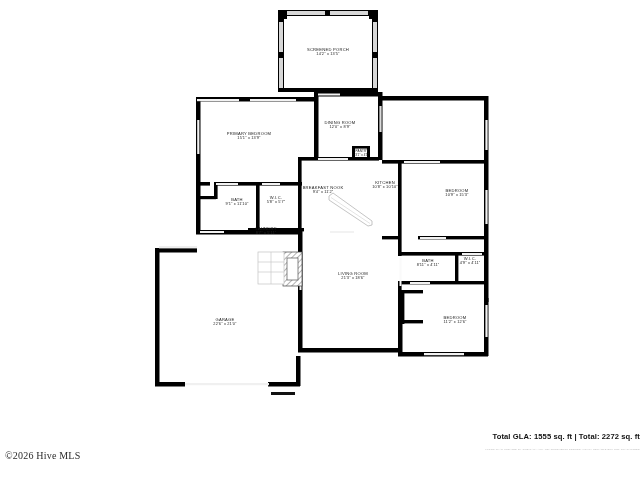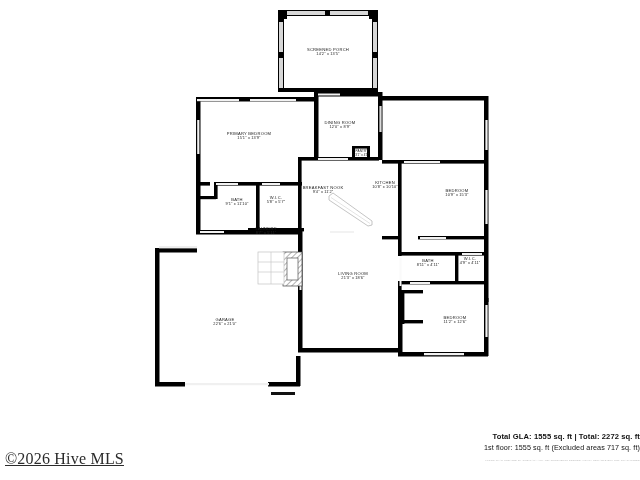--- a/index.html
+++ b/index.html
@@ -11,22 +11,22 @@
   .lbl{position:absolute;text-align:center;color:#222;line-height:1.25;
        font-family:"Liberation Sans", sans-serif;-webkit-font-smoothing:none;}
   .lbl .nm{font-size:4.1px;letter-spacing:.25px;display:block;white-space:nowrap;}
   .lbl .dim{font-size:3.9px;letter-spacing:.15px;display:block;white-space:nowrap;}
   .lbl.tiny .nm{font-size:3.1px;letter-spacing:.1px;}
   .lbl.tiny .dim{font-size:3.0px;letter-spacing:.05px;}
   #footer{position:absolute;left:0;right:0;top:432px;text-align:right;}
   #footer .l1{font-size:7.6px;font-weight:bold;color:#111;letter-spacing:.1px;}
   #footer .l2{font-size:7.2px;color:#111;margin-top:2px;letter-spacing:.1px;}
   #footer .l3{font-size:2.5px;color:#b9b9b9;margin-top:7px;letter-spacing:.2px;}
-  #watermark{position:absolute;left:5px;top:450px;font-size:16px;color:#2b2b2b;
-             font-family:"Liberation Serif", serif;letter-spacing:.2px;white-space:nowrap;text-decoration:underline;}
+  #watermark{position:absolute;left:5px;top:450px;font-size:10px;color:#2b2b2b;
+             font-family:"Liberation Serif", serif;letter-spacing:.2px;white-space:nowrap;}
 </style>
 </head>
 <body>
 
 <svg id="plan" viewBox="0 0 640 480" xmlns="http://www.w3.org/2000/svg">
   <defs>
     <pattern id="hatch" width="4" height="4" patternTransform="rotate(45)" patternUnits="userSpaceOnUse">
       <rect width="4" height="4" fill="#ffffff"></rect>
       <line x1="0" y1="0" x2="0" y2="4" stroke="#555" stroke-width="0.9"></line>
     </pattern>
@@ -207,17 +207,16 @@
       <span class="dim">11'2" x 12'6"</span>
     </div>
     <div class="lbl" style="left: 165px; top: 317px; width: 120px;">
       <span class="nm">GARAGE</span>
       <span class="dim">22'6" x 21'0"</span>
     </div>
   </div>
 
 <div id="footer">
   <div class="l1">Total GLA: 1555 sq. ft  |  Total: 2272 sq. ft</div>
-  <div class="l2">1st floor: 1555 sq. ft (Excluded areas 717 sq. ft)</div>
   <div class="l3">FLOOR PLAN CREATED BY CUBICASA APP. MEASUREMENTS DEEMED HIGHLY RELIABLE BUT NOT GUARANTEED</div>
 </div>
 
 <div id="watermark">©2026 Hive MLS</div>
 
 </body></html>

